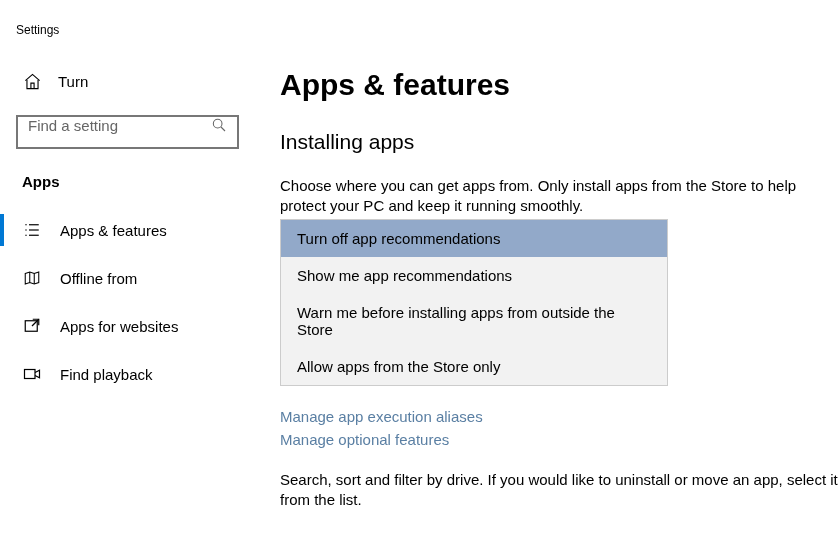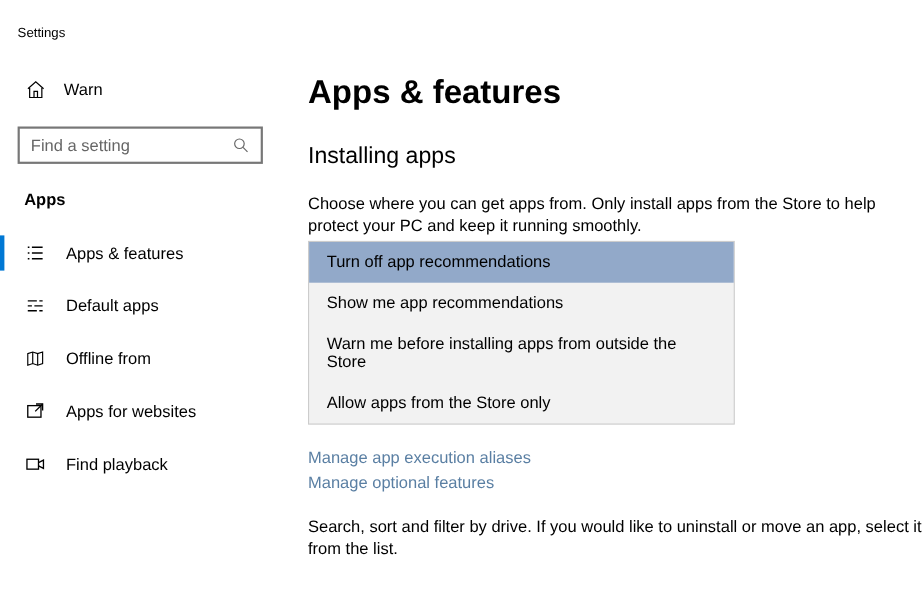--- a/index.html
+++ b/index.html
@@ -49,22 +49,22 @@
       font-size: 15px;
     }
     .search-wrap {
       padding: 0 16px;
       margin-top: 14px;
     }
     .search-box {
       border: 2px solid #777;
       height: 34px;
       display: flex;
-      align-items: center;
-      padding: 12px 10px;
+      align-items: flex-start;
+      padding: 0 10px;
       justify-content: space-between;
       background: #fff;
     }
     .search-input {
       border: none;
       outline: none;
       font-size: 15px;
       color: #666;
       width: 160px;
       font-style: normal;
@@ -166,21 +166,21 @@
   <div class="window-title">Settings</div>
 
   <div class="home-row">
     <span class="icon-slot">
       <svg width="19" height="19" viewBox="0 0 24 24" fill="none" stroke="#000" stroke-width="1.4">
         <path d="M3 11 L12 3 L21 11"></path>
         <path d="M5 10 V21 H19 V10"></path>
         <path d="M10 21 V14 H14 V21"></path>
       </svg>
     </span>
-    <span class="label">Warn</span>
+    <span class="label">Turn</span>
   </div>
 
   <div class="search-wrap">
     <div class="search-box">
       <input class="search-input" placeholder="Find a setting" style="">
       <span>
         <svg width="16" height="16" viewBox="0 0 24 24" fill="none" stroke="#666" stroke-width="1.6">
           <circle cx="10" cy="10" r="6.5"></circle>
           <line x1="15" y1="15" x2="21" y2="21"></line>
         </svg>
@@ -199,33 +199,20 @@
           <line x1="3" y1="12" x2="5" y2="12"></line>
             <line x1="8" y1="12" x2="21" y2="12"></line>
           <line x1="3" y1="19" x2="5" y2="19"></line>
             <line x1="8" y1="19" x2="21" y2="19"></line>
         </svg>
       </span>
       <span class="label">Apps &amp; features</span>
     </li>
     <li class="nav-item">
       <span class="icon-slot">
-        <svg width="18" height="18" viewBox="0 0 24 24" fill="none" stroke="#000" stroke-width="1.6">
-          <line x1="3" y1="6" x2="14" y2="6"></line>
-            <line x1="17" y1="6" x2="21" y2="6"></line>
-          <line x1="3" y1="12" x2="8" y2="12"></line>
-            <line x1="11" y1="12" x2="21" y2="12"></line>
-          <line x1="3" y1="18" x2="14" y2="18"></line>
-            <line x1="17" y1="18" x2="21" y2="18"></line>
-        </svg>
-      </span>
-      <span class="label">Default apps</span>
-    </li>
-    <li class="nav-item">
-      <span class="icon-slot">
         <svg width="18" height="18" viewBox="0 0 24 24" fill="none" stroke="#000" stroke-width="1.4">
           <path d="M3 6 L9 4 L15 6 L21 4 V18 L15 20 L9 18 L3 20 Z"></path>
           <line x1="9" y1="4" x2="9" y2="18"></line>
           <line x1="15" y1="6" x2="15" y2="20"></line>
         </svg>
       </span>
       <span class="label">Offline from</span>
     </li>
     <li class="nav-item">
       <span class="icon-slot">

